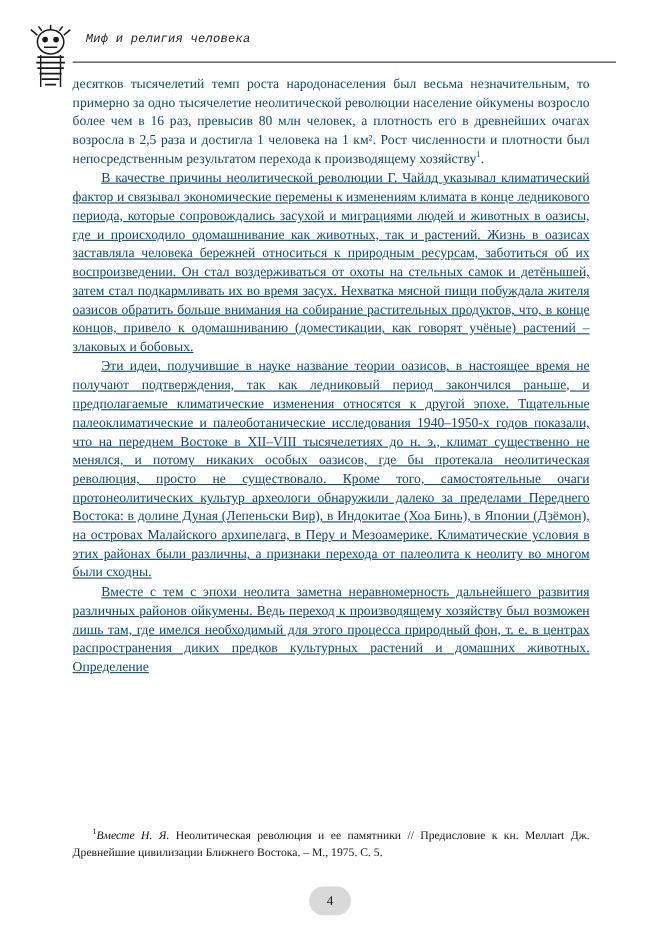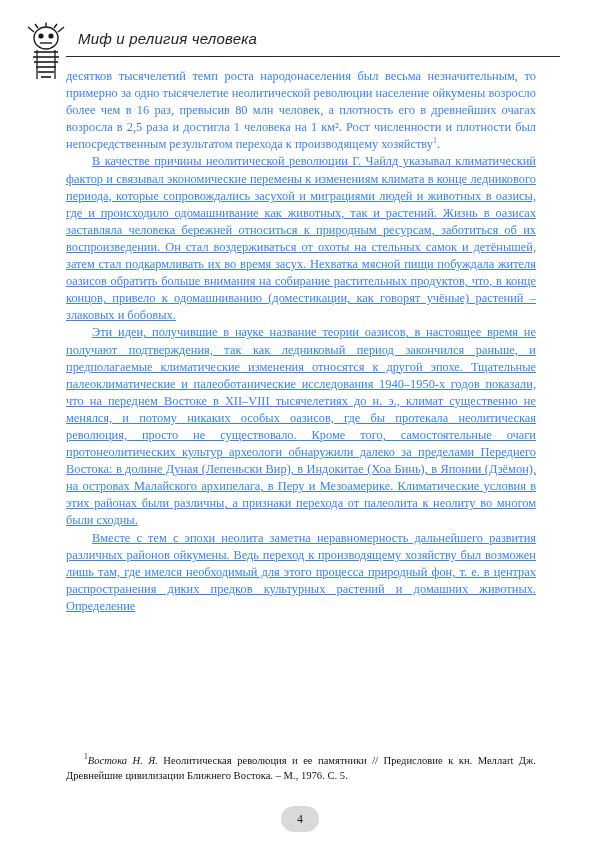--- a/index.html
+++ b/index.html
@@ -37,24 +37,24 @@
     right: 10px;
     top: 30px;
     height: 1px;
     background: #2b2b2b;
   }
   .running-head {
     position: absolute;
     left: 48px;
     top: 4px;
     font-style: italic;
-    font-size: 15px;
+    font-size: 11px;
     letter-spacing: 0.2px;
     color: #222;
-    font-family: Liberation Sans, sans-serif;
+    font-family: Liberation Mono, monospace;
   }
 
   
   .ornament {
     position: absolute;
     left: 24px;
     top: 22px;
     width: 44px;
     height: 60px;
   }
@@ -63,21 +63,21 @@
   
   .body-text {
     position: absolute;
     left: 66px;
     top: 68px;
     width: 470px;
     font-size: 12.4px;
     line-height: 17.1px;
     text-align: justify;
     text-justify: inter-word;
-    color: #3b82f6;
+    color: #0c4a6e;
     hyphens: manual;
   }
   .body-text p {
     margin: 0;
   }
   .body-text p.indent {
     text-indent: 26px;
     text-decoration: underline;
   }
   .sup {
@@ -167,19 +167,19 @@
 
   <div class="body-text">
     <p><span>десятков тысячелетий темп роста народонаселения был весьма незначительным, то примерно за одно тысячелетие неолитической революции население ойкумены возросло более чем в 16 раз, превысив 80 млн человек, а плотность его в древнейших очагах возросла в 2,5 раза и достигла 1 человека на 1 км². Рост численности и плотности был непосредственным результатом перехода к производящему хозяйству</span><span class="sup">1</span><span>.</span></p>
     <p class="indent">В качестве причины неолитической революции Г. Чайлд указывал климатический фактор и связывал экономические перемены к изменениям климата в конце ледникового периода, которые сопровождались засухой и миграциями людей и животных в оазисы, где и происходило одомашнивание как животных, так и растений. Жизнь в оазисах заставляла человека бережней относиться к природным ресурсам, заботиться об их воспроизведении. Он стал воздерживаться от охоты на стельных самок и детёнышей, затем стал подкармливать их во время засух. Нехватка мясной пищи побуждала жителя оазисов обратить больше внимания на собирание растительных продуктов, что, в конце концов, привело к одомашниванию (доместикации, как говорят учёные) растений – злаковых и бобовых.</p>
     <p class="indent">Эти идеи, получившие в науке название теории оазисов, в настоящее время не получают подтверждения, так как ледниковый период закончился раньше, и предполагаемые климатические изменения относятся к другой эпохе. Тщательные палеоклиматические и палеоботанические исследования 1940–1950-х годов показали, что на переднем Востоке в XII–VIII тысячелетиях до н. э., климат существенно не менялся, и потому никаких особых оазисов, где бы протекала неолитическая революция, просто не существовало. Кроме того, самостоятельные очаги протонеолитических культур археологи обнаружили далеко за пределами Переднего Востока: в долине Дуная (Лепеньски Вир), в Индокитае (Хоа Бинь), в Японии (Дзёмон), на островах Малайского архипелага, в Перу и Мезоамерике. Климатические условия в этих районах были различны, а признаки перехода от палеолита к неолиту во многом были сходны.</p>
     <p class="indent">Вместе с тем с эпохи неолита заметна неравномерность дальнейшего развития различных районов ойкумены. Ведь переход к производящему хозяйству был возможен лишь там, где имелся необходимый для этого процесса природный фон, т. е. в центрах распространения диких предков культурных растений и домашних животных. Определение</p>
   </div>
 
   <div class="footnote-wrap">
     <div class="footnote">
-      <span class="fn-mark">1</span><em>Востока Н. Я.</em><span> Неолитическая революция и ее памятники // Предисловие к кн. Меллart Дж. Древнейшие цивилизации Ближнего Востока. – М., 1976. С. 5.</span>
+      <span class="fn-mark">1</span><em>Вместе Н. Я.</em><span> Неолитическая революция и ее памятники // Предисловие к кн. Меллart Дж. Древнейшие цивилизации Ближнего Востока. – М., 1975. С. 5.</span>
     </div>
   </div>
 
   <div class="folio">4</div>
 
 </div>
 
 </body></html>

